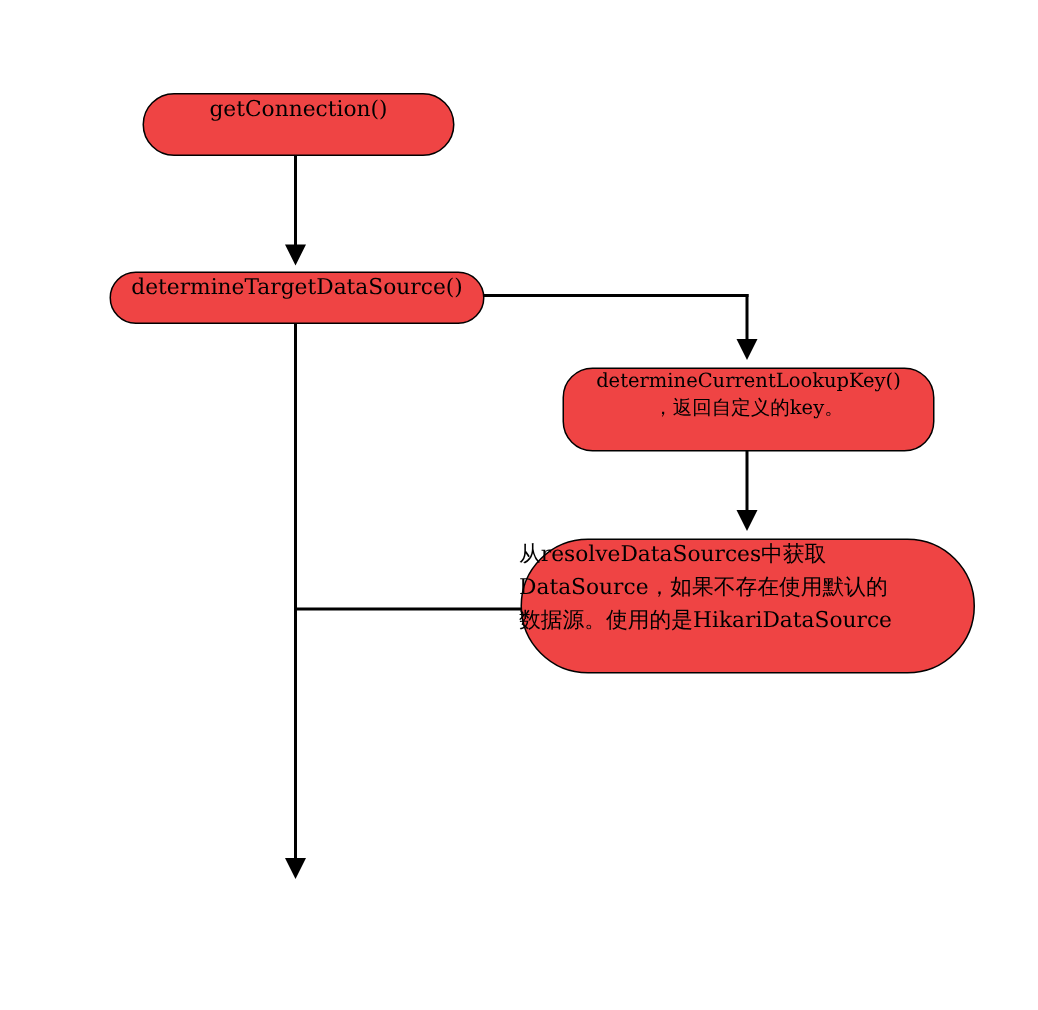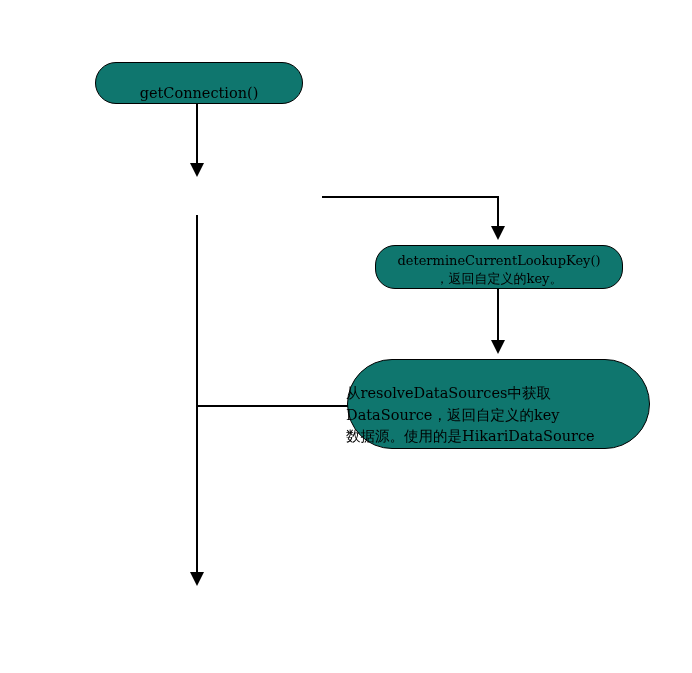--- a/index.html
+++ b/index.html
@@ -12,23 +12,23 @@
     width: 692px;
     height: 673px;
     background: #ffffff;
     overflow: hidden;
     font-family: "DejaVu Serif", "Liberation Serif", serif;
   }
   .node {
     position: absolute;
     box-sizing: border-box;
     border: 1.4px solid #000000;
-    background: #0f766e;
+    background: #ef4444;
     display: flex;
-    align-items: flex-end;
+    align-items: flex-start;
     justify-content: center;
     text-align: center;
     color: #000000;
     line-height: 1.38;
     z-index: 3;
     white-space: pre-line;
   }
   .node span {
     display: block;
     width: 100%;
@@ -39,21 +39,21 @@
     left: 95px;  top: 62px;  width: 208px; height: 42px;
     border-radius: 21px;
     font-size: 14.5px;
   }
   #node-determine-target {
     left: 73px;  top: 181px; width: 250px; height: 35px;
     border-radius: 18px;
     font-size: 14.5px;
   }
   #node-lookup-key {
-    left: 375px; top: 245px; width: 248px; height: 44px;
+    left: 375px; top: 245px; width: 248px; height: 56px;
     border-radius: 20px;
     font-size: 13px;
   }
   #node-resolve-datasources {
     left: 347px; top: 359px; width: 303px; height: 90px;
     border-radius: 45px;
     font-size: 14.5px;
     justify-content: flex-start;
   }
   #node-resolve-datasources span {
@@ -124,26 +124,29 @@
 
   <div class="line hline" id="conn-resolve-return-h"></div>
 
   <div class="line vline" id="conn-determine-to-hikari"></div>
   <div class="arrow-down" id="arrow-determine-to-hikari"></div>
 
   <div class="node" id="node-get-connection">
     <span>getConnection()</span>
   </div>
 
+  <div class="node" id="node-determine-target">
+    <span>determineTargetDataSource()</span>
+  </div>
 
   <div class="node" id="node-lookup-key">
     <span>determineCurrentLookupKey()
 ，返回自定义的key。</span>
   </div>
 
   <div class="node" id="node-resolve-datasources">
     <span>从resolveDataSources中获取
-DataSource，返回自定义的key
+DataSource，如果不存在使用默认的
 数据源。使用的是HikariDataSource</span>
   </div>
 
 
 </div>
 
 </body></html>

